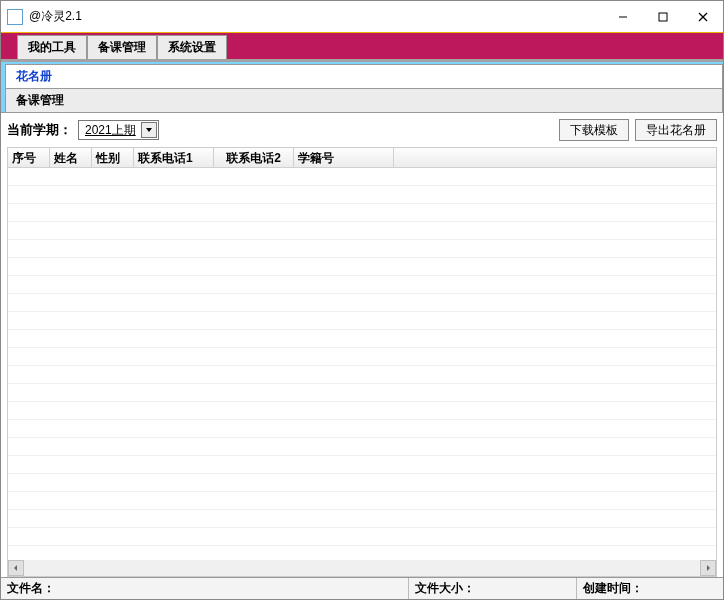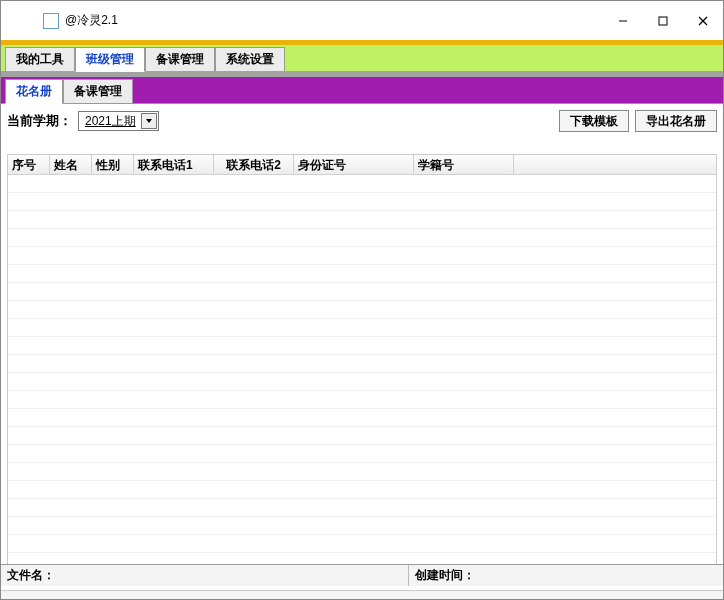--- a/index.html
+++ b/index.html
@@ -6,46 +6,45 @@
 body {
   font-family: "Microsoft YaHei", SimSun, sans-serif;
   font-size: 12px;
   background: #fff;
   width: 724px;
   height: 600px;
   overflow: hidden;
   border: 1px solid #888;
 }
 .titlebar {
-  height: 44px;
-  display: flex;
-  align-items: center;
-  background: #fff;
-  border-bottom: 5px solid #eab308;
-  padding-left: 36px;
+  height: 32px;
+  display: flex;
+  align-items: center;
+  background: #fff;
+  border-bottom: 1px solid #eab308;
 }
 .app-icon {
   width: 16px; height: 16px;
   margin: 0 6px;
   border: 1px solid #5aa0d0;
   background: #fff;
 }
 .title-text { flex: 1; font-size: 12px; color: #000; }
 .win-controls { display: flex; }
 .win-btn {
   width: 40px; height: 28px;
   display: flex; align-items: center; justify-content: center;
   cursor: pointer;
 }
 .win-btn svg { width: 10px; height: 10px; }
 .main-tabs {
   display: flex;
-  border-bottom: 6px solid #a3a3a3;
-  background: #bef264;
-  padding-left: 4px;
+  border-bottom: 3px solid #a3a3a3;
+  background: #be185d;
+  padding-left: 16px;
 }
 .main-tab {
   padding: 3px 10px;
   border: 1px solid #999;
   border-bottom: none;
   margin-right: 0px;
   margin-top: 2px;
   background: #ececec;
   font-weight: bold;
   cursor: pointer;
@@ -56,21 +55,22 @@
   color: #1040d0;
   z-index: 2;
   border-bottom: 1px solid #fff;
   margin-bottom: -1px;
 }
 .sub-tabs {
   display: flex;
   border-bottom: 1px solid #999;
   padding-left: 4px;
   padding-top: 2px;
-  background: #a21caf;
+  background: #7dd3fc;
+  flex-direction: column;
 }
 .sub-tab {
   padding: 3px 10px;
   border: 1px solid #999;
   border-bottom: none;
   background: #ececec;
   font-weight: bold;
   cursor: pointer;
   margin-right: 0px;
 }
@@ -81,21 +81,21 @@
   margin-bottom: -1px;
 }
 .content {
   padding: 6px;
   background: #fff;
 }
 .toolbar {
   display: flex;
   align-items: center;
   gap: 6px;
-  margin-bottom: 22px;
+  margin-bottom: 6px;
 }
 .sem-label { font-weight: bold; font-size: 13px; }
 .select-wrap {
   position: relative;
   border: 1px solid #777;
   background: #fff;
   display: flex;
   align-items: center;
   height: 20px;
 }
@@ -105,21 +105,21 @@
   width: 16px; height: 16px;
   border: 1px solid #777;
   background: #eee;
   display: flex; align-items: center; justify-content: center;
 }
 .spacer { flex: 1; }
 .btn {
   border: 1px solid #888;
   background: #f5f5f5;
   padding: 2px 10px;
-  font-weight: bold;
+  font-weight: normal;
   font-size: 12px;
   cursor: pointer;
   height: 22px;
 }
 .table-wrap {
   border: 1px solid #ccc;
   position: relative;
   height: 430px;
   overflow: hidden;
   background: #fff;
@@ -157,21 +157,21 @@
 }
 .hsbtn {
   width: 16px; height: 16px;
   background: #e0e0e0;
   border: 1px solid #c0c0c0;
   display: flex; align-items: center; justify-content: center;
 }
 .hstrack { flex: 1; height: 16px; background: #f0f0f0; }
 .statusbar {
   position: absolute;
-  left: 1px; right: 1px; bottom: 14px;
+  left: 1px; right: 1px; bottom: 1px;
   height: 22px;
   border-top: 1px solid #999;
   background: #f4f4f4;
   display: flex;
   align-items: center;
   justify-content: space-between;
 }
 .status-seg {
   border-right: 1px solid #bbb;
   padding: 0 6px;
@@ -211,21 +211,20 @@
       <svg viewBox="0 0 10 10">
           <line x1="1" y1="1" x2="9" y2="9" stroke="#000" stroke-width="1.2"></line>
           <line x1="9" y1="1" x2="1" y2="9" stroke="#000" stroke-width="1.2"></line>
         </svg>
     </div>
   </div>
 </div>
 
 <div class="main-tabs">
   <div class="main-tab">我的工具</div>
-  <div class="main-tab active">班级管理</div>
   <div class="main-tab">备课管理</div>
   <div class="main-tab">系统设置</div>
 </div>
 
 <div class="sub-tabs">
   <div class="sub-tab active">花名册</div>
   <div class="sub-tab">备课管理</div>
 </div>
 
 <div class="content">
@@ -244,21 +243,20 @@
     <button class="btn">导出花名册</button>
   </div>
 
   <div class="table-wrap">
     <div class="table-header" id="thead">
         <div class="th" style="width: 42px;">序号</div>
         <div class="th" style="width: 42px;">姓名</div>
         <div class="th" style="width: 42px;">性别</div>
         <div class="th" style="width: 80px;">联系电话1</div>
         <div class="th" style="width: 80px; text-align: center;">联系电话2</div>
-        <div class="th" style="width: 120px;">身份证号</div>
         <div class="th" style="width: 100px;">学籍号</div>
       </div>
     <div class="table-body" id="tbody">
         <div class="tr"></div>
         <div class="tr"></div>
         <div class="tr"></div>
         <div class="tr"></div>
         <div class="tr"></div>
         <div class="tr"></div>
         <div class="tr"></div>
@@ -291,14 +289,15 @@
           </svg>
       </div>
     </div>
   </div>
 </div>
 
 <div class="gap"></div>
 
 <div class="statusbar">
   <div class="status-seg">文件名：</div>
+  <div class="status-seg">文件大小：</div>
   <div class="status-seg">创建时间：</div>
 </div>
 
 </body></html>

